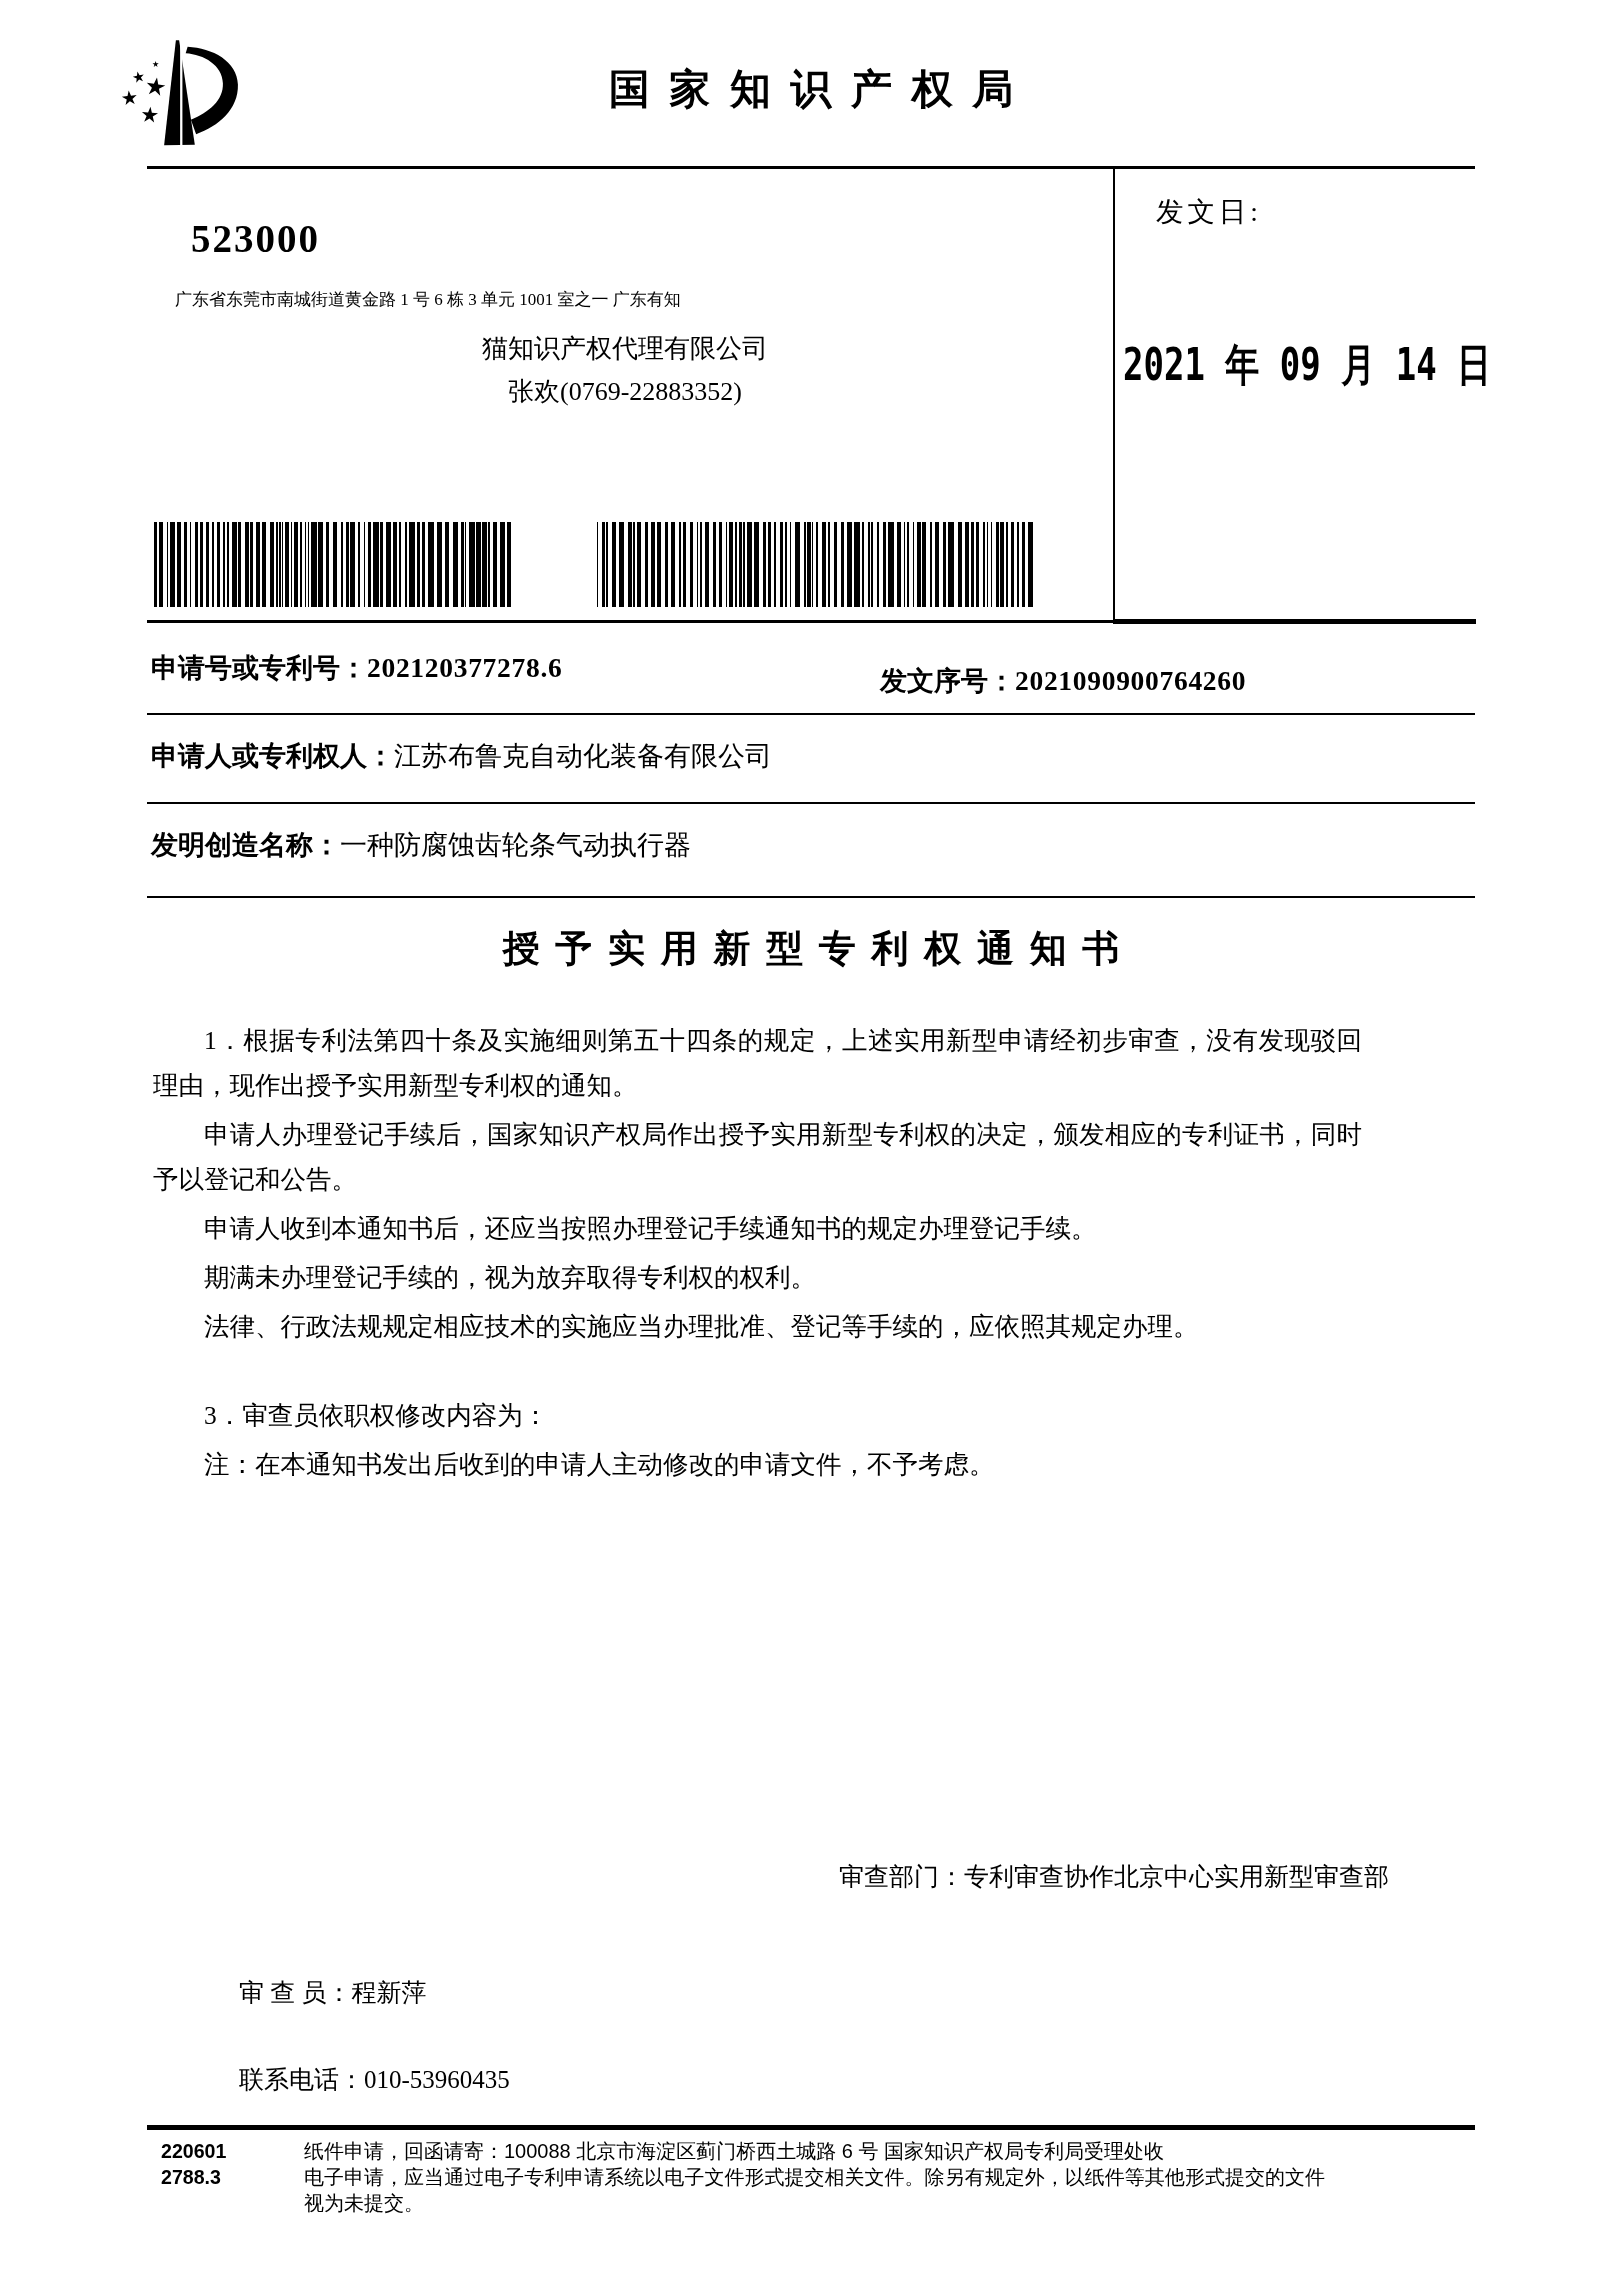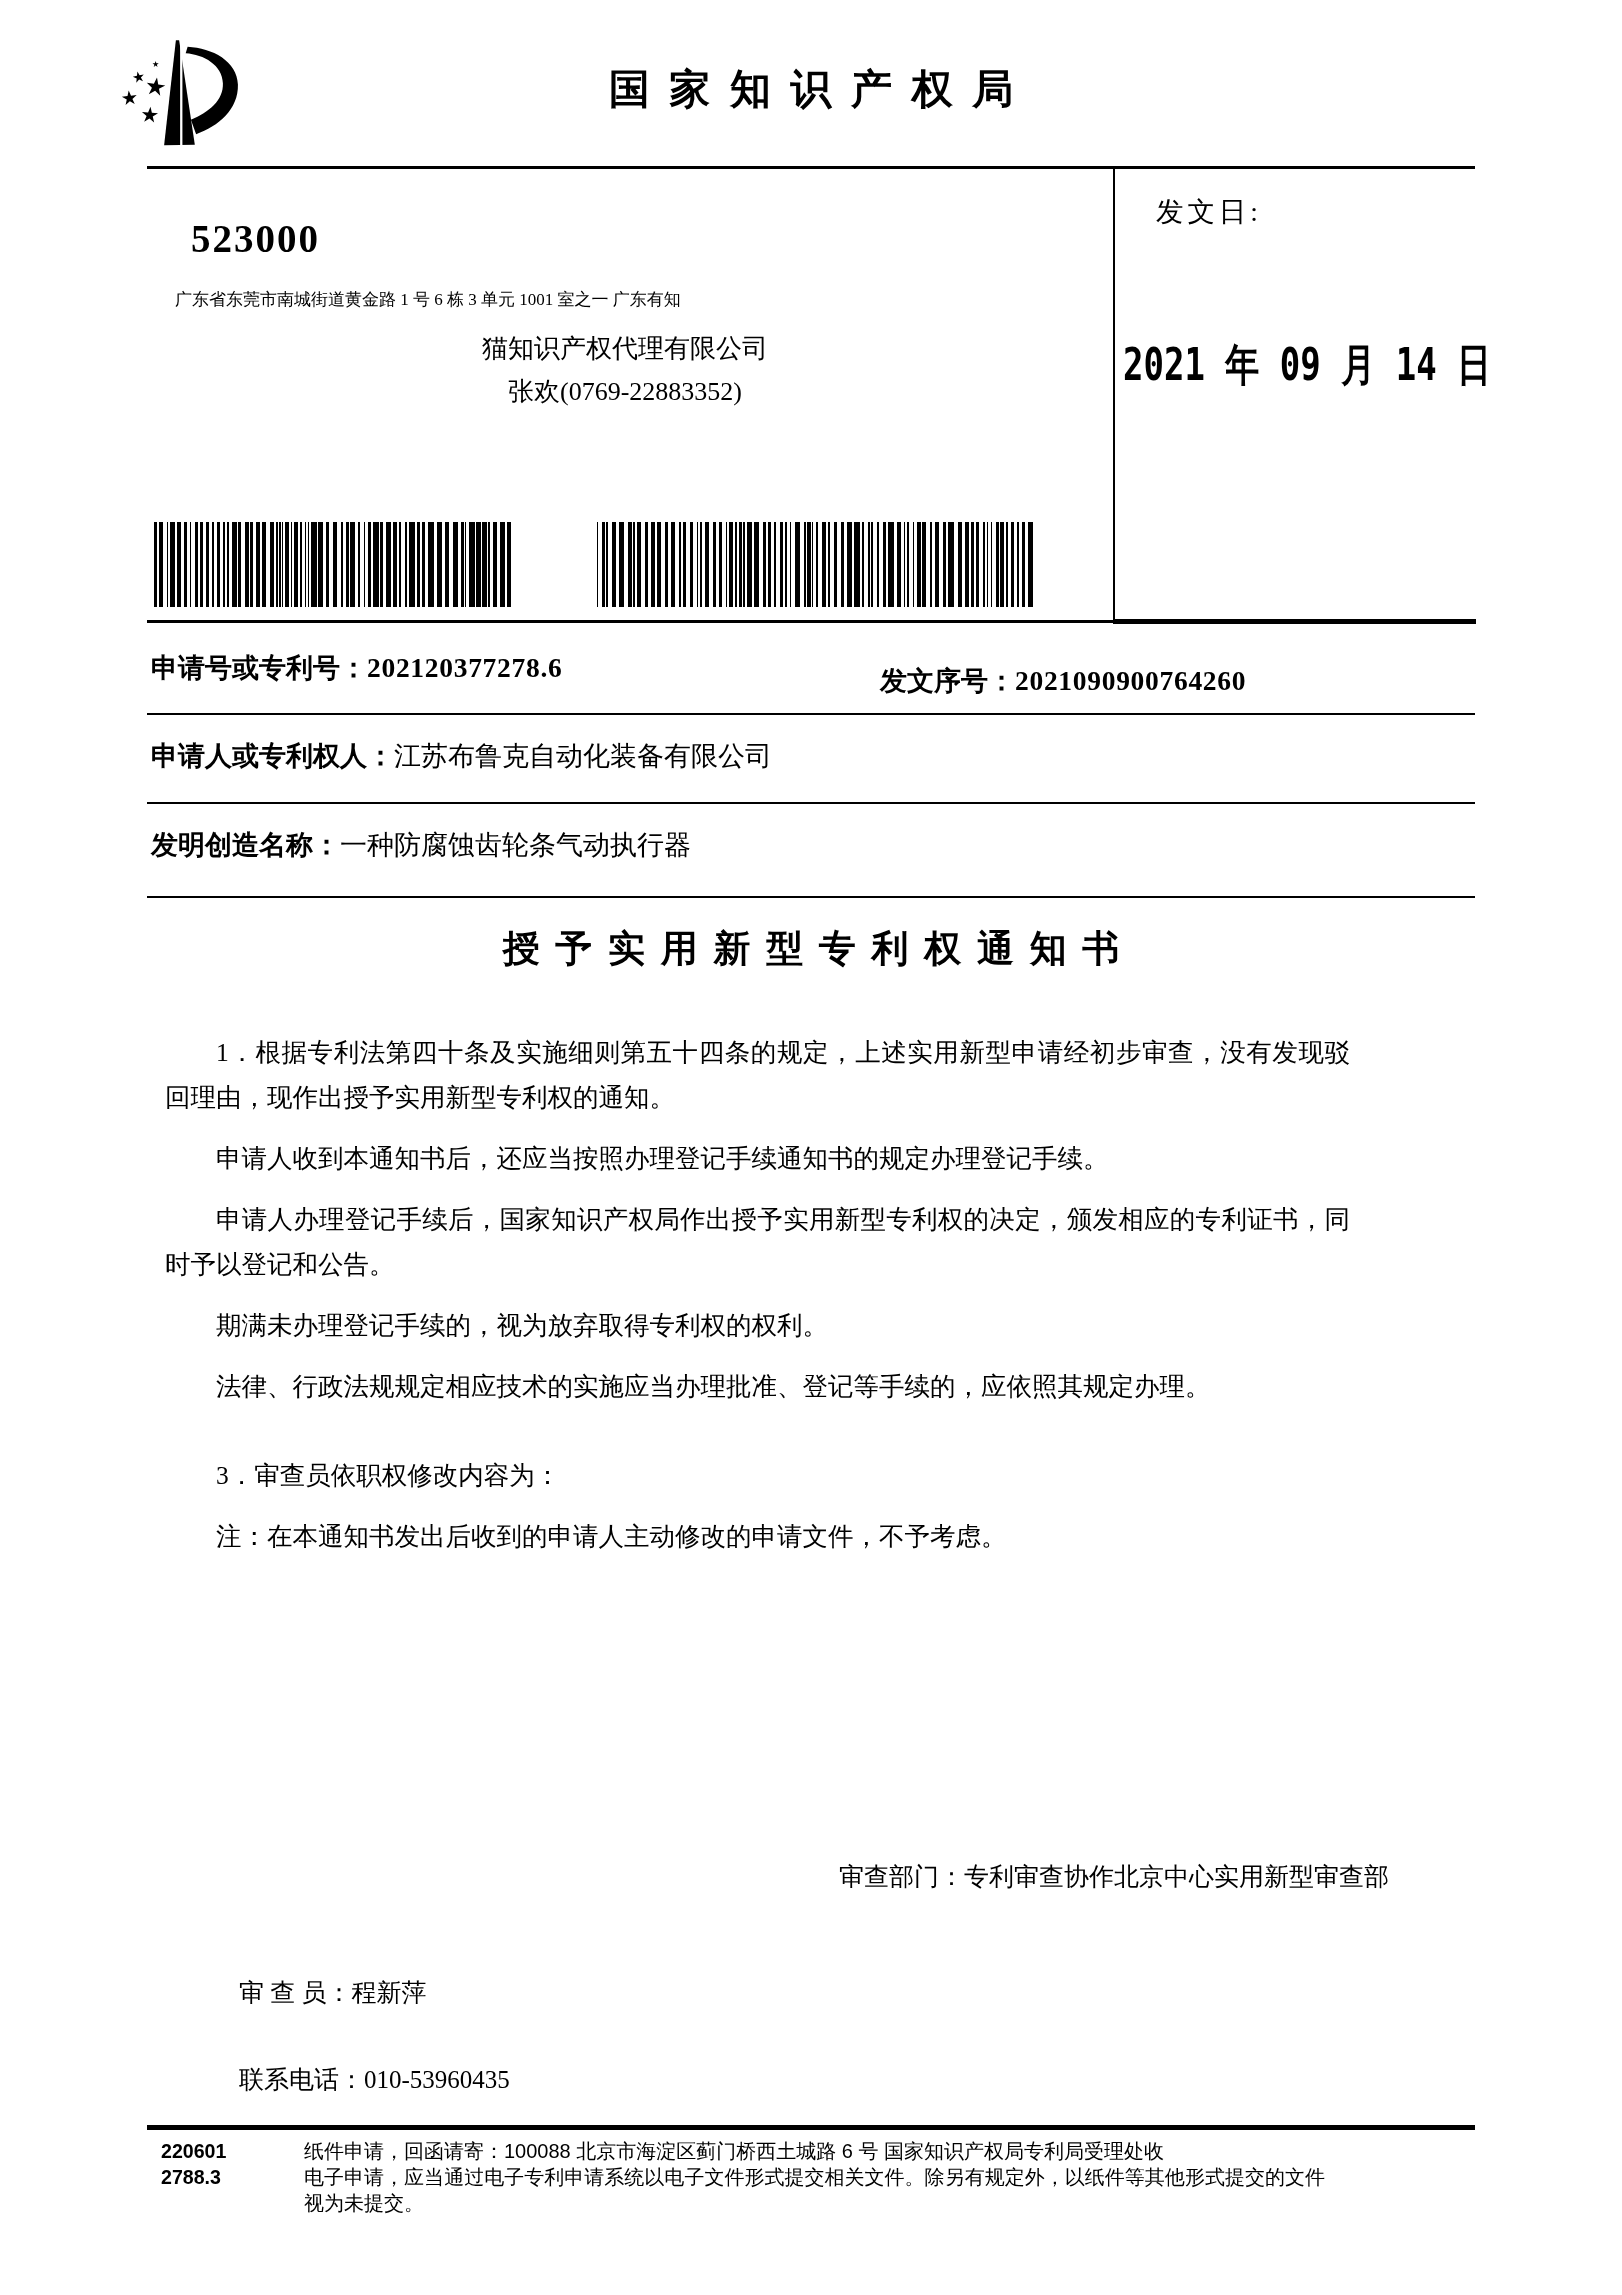--- a/index.html
+++ b/index.html
@@ -38,21 +38,21 @@
   .fnum{font-weight:bold;letter-spacing:0.7px;}
   .fval{font-size:27px;}
   
   .notice-title{
     position:absolute;left:147px;top:924px;width:1328px;text-align:center;
     font-family:"Liberation Sans",sans-serif;font-weight:bold;font-size:37px;
     letter-spacing:15.7px;text-indent:15.7px;white-space:nowrap;
   }
   
   .body-block{position:absolute;left:149px;top:1014px;width:1217px;font-size:25.5px;line-height:45px;text-align:justify;}
-  .body-block p{margin:16px;text-indent:2em;}
+  .body-block p{margin:4px;text-indent:2em;}
   .body-block p.gap{margin-top:44px;}
   
   .sign{position:absolute;font-size:25px;white-space:nowrap;}
   
   .form-codes{position:absolute;left:161px;top:2138px;font-family:"Liberation Sans",sans-serif;font-size:19.6px;line-height:26px;font-weight:bold;}
   .form-notes{position:absolute;left:304px;top:2138px;width:1021px;font-family:"Liberation Sans",sans-serif;font-size:20px;line-height:26px;text-align:justify;}
 </style>
 </head>
 <body>
 
@@ -249,22 +249,22 @@
   <div class="fieldrow" style="left:151px;top:827px;">
     <span class="flabel">发明创造名称：</span><span class="fval">一种防腐蚀齿轮条气动执行器</span>
   </div>
 
   <div class="rule" style="left:147px;top:896px;width:1328px;height:2px;"></div>
 
   <div class="notice-title">授予实用新型专利权通知书</div>
 
   <div class="body-block">
     <p>1．根据专利法第四十条及实施细则第五十四条的规定，上述实用新型申请经初步审查，没有发现驳回理由，现作出授予实用新型专利权的通知。</p>
+    <p>申请人办理登记手续后，国家知识产权局作出授予实用新型专利权的决定，颁发相应的专利证书，同时予以登记和公告。</p>
     <p>申请人收到本通知书后，还应当按照办理登记手续通知书的规定办理登记手续。</p>
-    <p>申请人办理登记手续后，国家知识产权局作出授予实用新型专利权的决定，颁发相应的专利证书，同时予以登记和公告。</p>
     <p>期满未办理登记手续的，视为放弃取得专利权的权利。</p>
     <p>法律、行政法规规定相应技术的实施应当办理批准、登记等手续的，应依照其规定办理。</p>
     <p class="gap">3．审查员依职权修改内容为：</p>
     <p>注：在本通知书发出后收到的申请人主动修改的申请文件，不予考虑。</p>
   </div>
 
   <div class="sign" style="left:239px;top:1976px;">
     <span>审 查 员：</span><span>程新萍</span>
   </div>
   <div class="sign" style="left:839px;top:1860px;">

